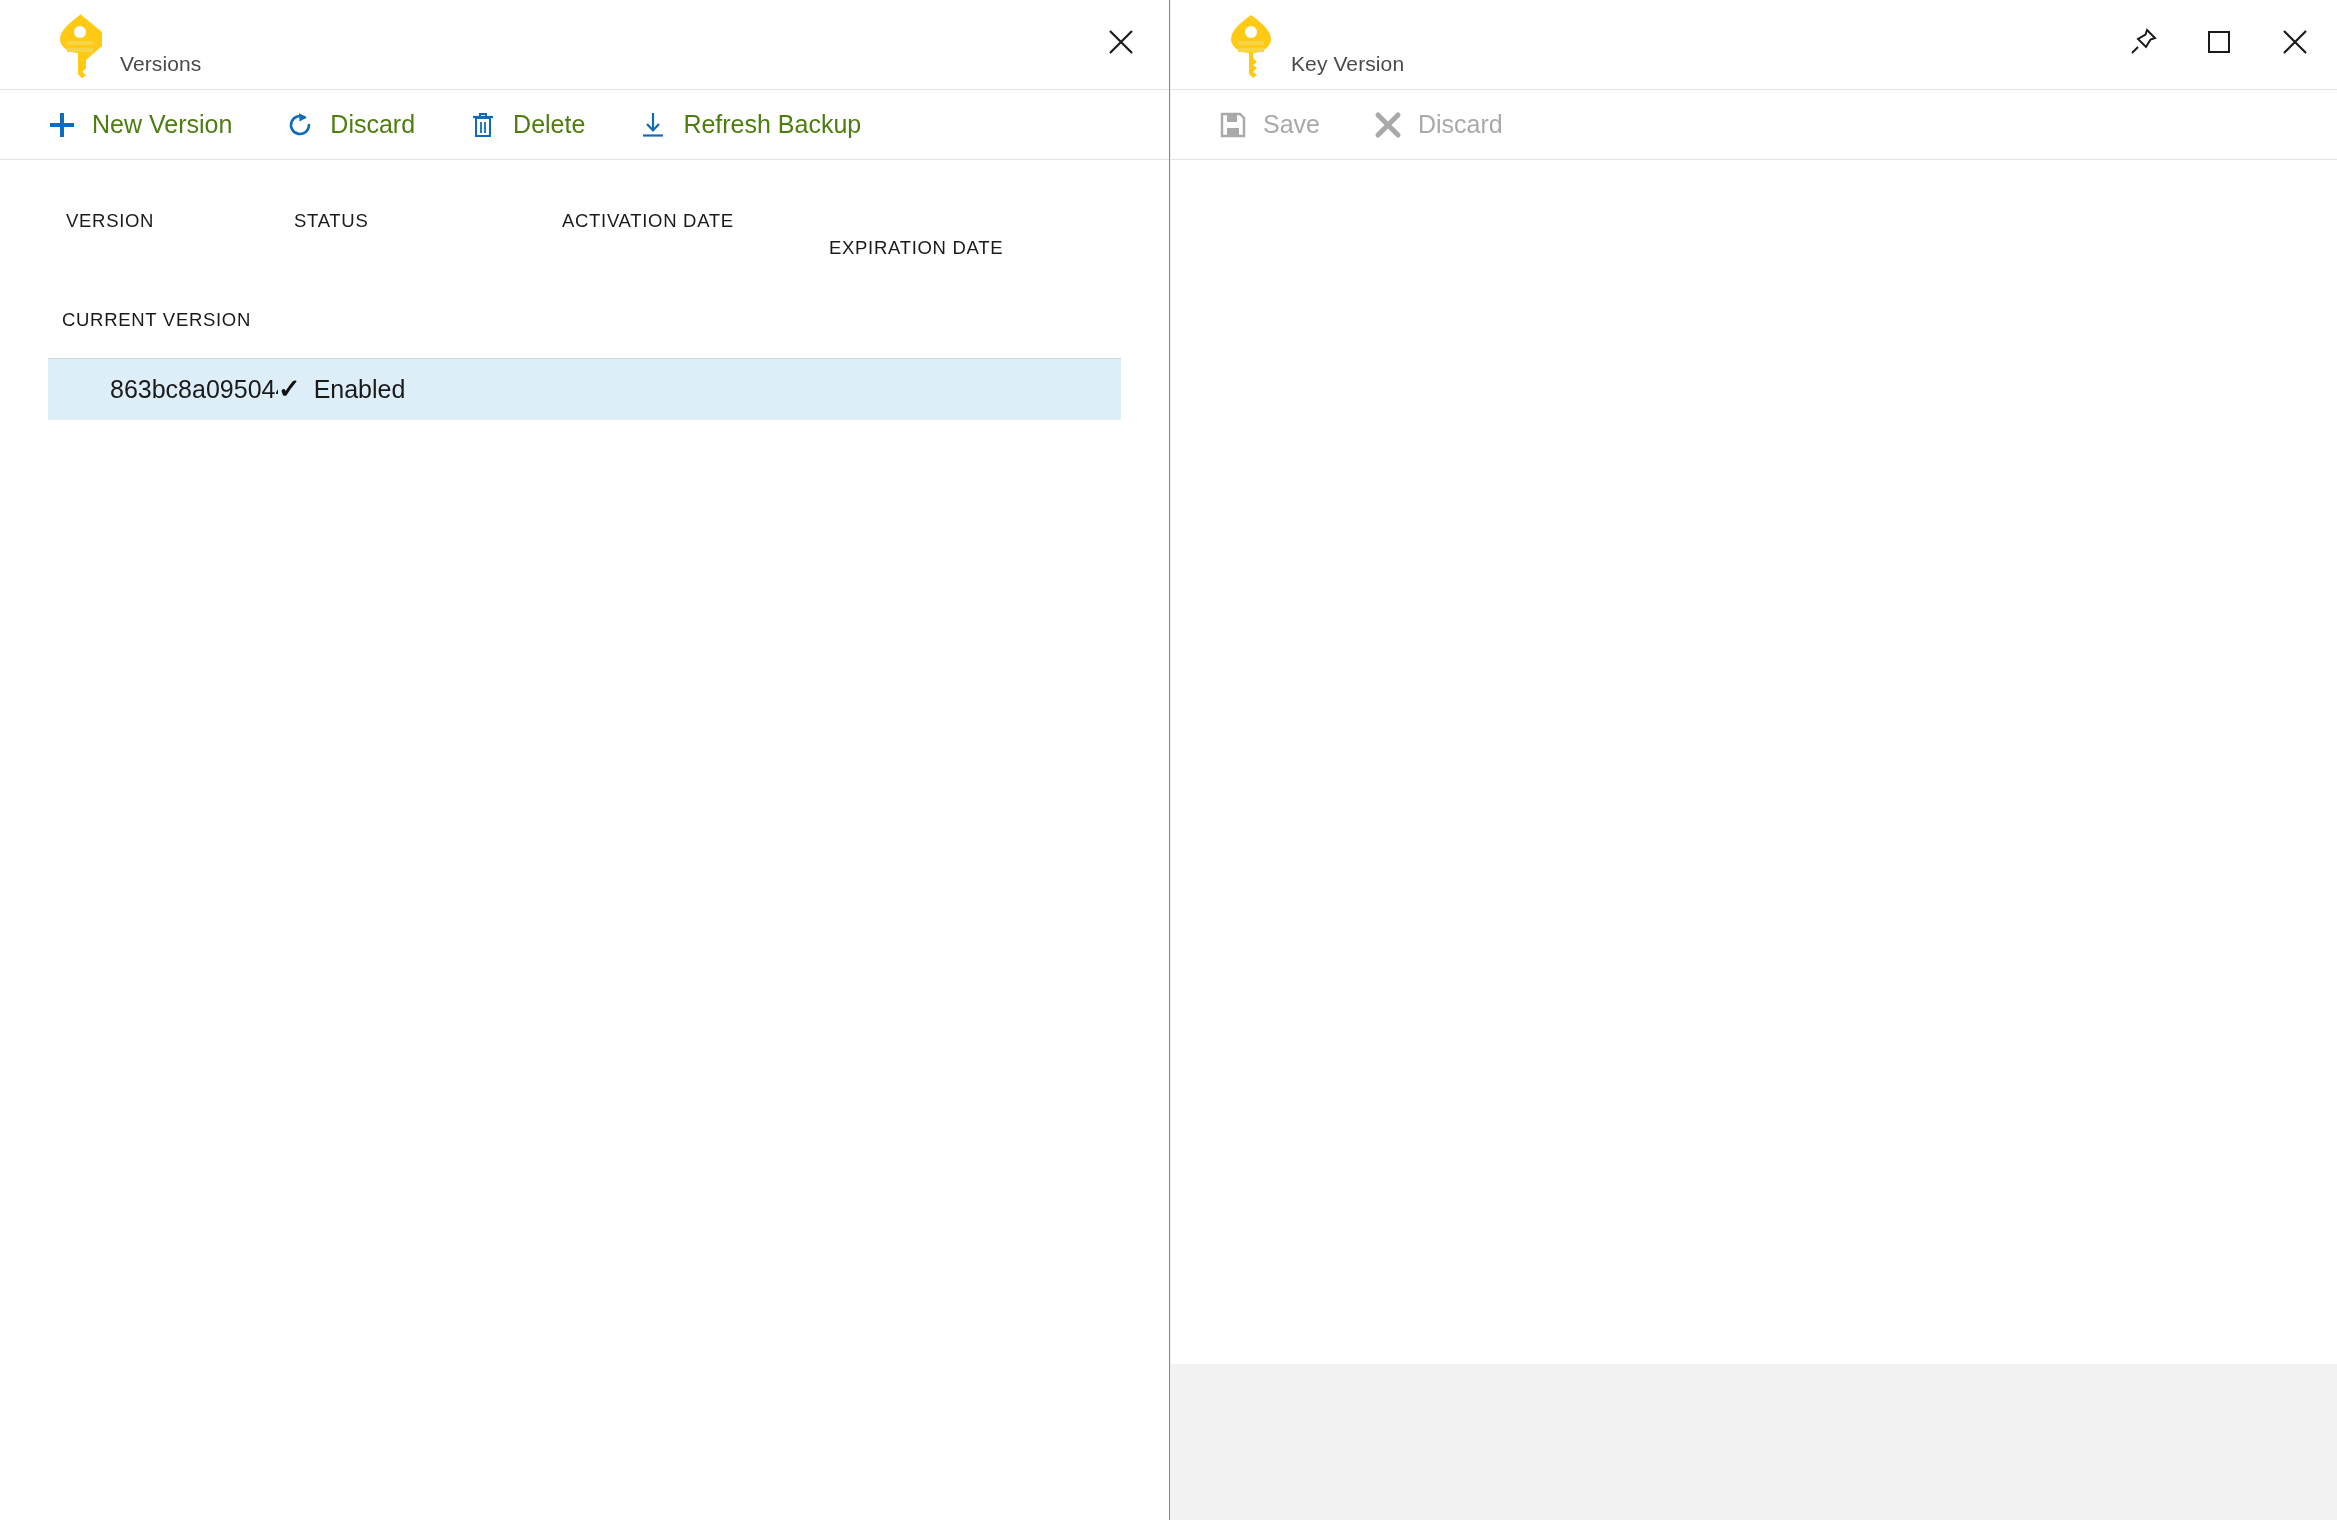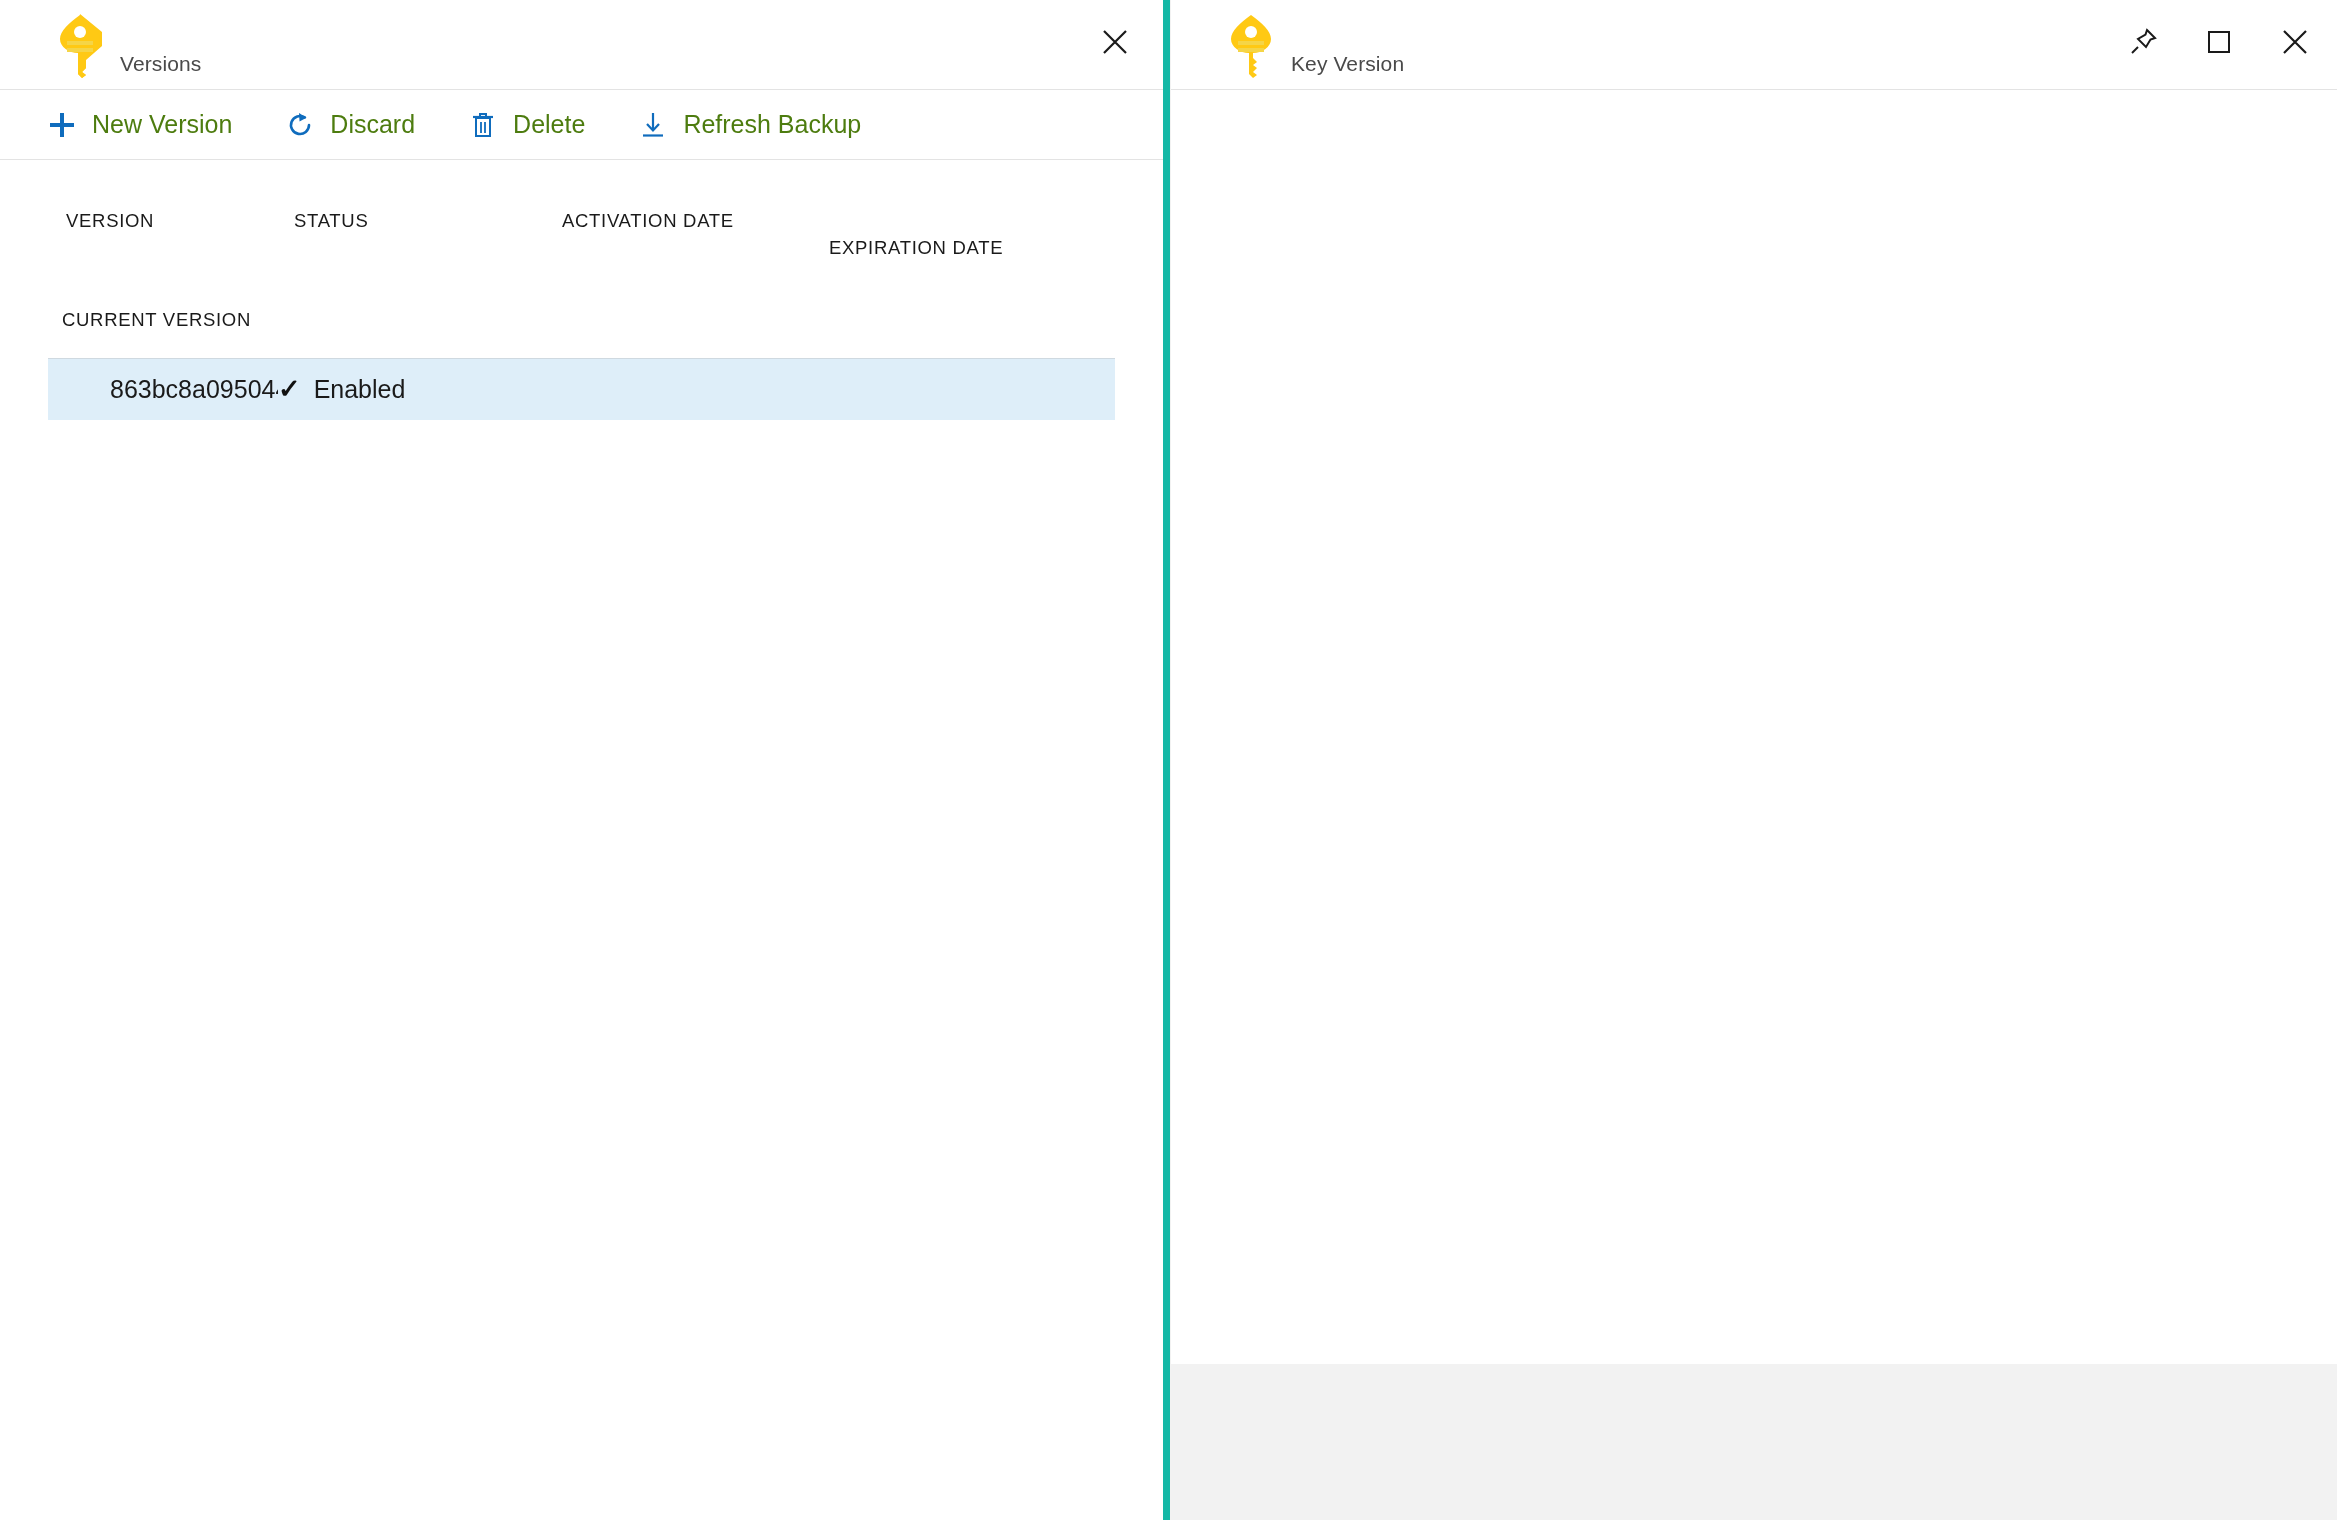--- a/index.html
+++ b/index.html
@@ -7,21 +7,21 @@
     width: 2337px; height: 1520px;
     background: #ffffff;
     font-family: "Liberation Sans", sans-serif;
     overflow: hidden;
   }
   .screen { position: relative; width: 2337px; height: 1520px; background: #f2f2f2; }
 
   
   .blade-left {
     position: absolute; left: 0; top: 0; width: 1170px; height: 1520px;
-    background: #ffffff; border-right: 7px solid #14b8a6;
+    background: #ffffff; border-right: 1px solid #14b8a6;
   }
   .blade-right {
     position: absolute; left: 1171px; top: 0; width: 1166px; height: 1364px;
     background: #ffffff;
   }
   .blade-head {
     position: relative; height: 90px; border-bottom: 1px solid #e3e3e3;
   }
   .key-icon { position: absolute; left: 52px; top: 12px; width: 56px; height: 68px; }
   .head-title {
@@ -183,15 +183,36 @@
             </svg>
         </span>
         <span class="icon-btn">
           <svg width="30" height="30" viewBox="0 0 30 30">
               <path d="M4 4 L26 26 M26 4 L4 26" stroke="#1a1a1a" stroke-width="2.2" fill="none"></path>
             </svg>
         </span>
       </div>
     </div>
 
+    <div class="toolbar">
+      <div class="tb-item disabled">
+        <span class="tb-ico">
+          <svg width="30" height="30" viewBox="0 0 30 30">
+            <path d="M4 4 h18 l4 4 v18 h-22 z" fill="none" stroke="#a9a9a9" stroke-width="2.4"></path>
+            <rect x="9" y="4" width="10" height="8" fill="#a9a9a9"></rect>
+            <rect x="9" y="18" width="12" height="8" fill="#a9a9a9"></rect>
+          </svg>
+        </span>
+        <span>Save</span>
+      </div>
+
+      <div class="tb-item disabled">
+        <span class="tb-ico">
+          <svg width="30" height="30" viewBox="0 0 30 30">
+              <path d="M5 5 L25 25 M25 5 L5 25" stroke="#a9a9a9" stroke-width="5" fill="none" stroke-linecap="round"></path>
+            </svg>
+        </span>
+        <span>Discard</span>
+      </div>
+    </div>
 
   </div>
 </div>
 
 </body></html>

